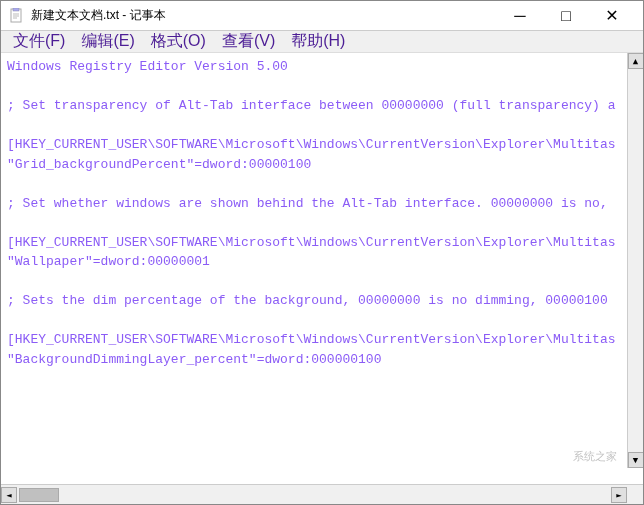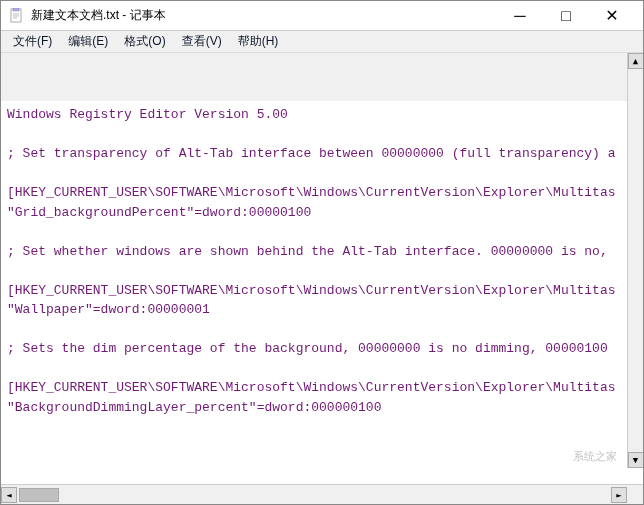--- a/index.html
+++ b/index.html
@@ -88,49 +88,48 @@
       height: 22px;
       background: #f0f0f0;
       display: flex;
       align-items: center;
       padding: 0 4px;
       border-bottom: 1px solid #ddd;
     }
 
     .menu-item {
       padding: 2px 8px;
-      font-size: 12px;
-      color: #0f172a;
+      font-size: 16px;
+      color: #4c1d95;
       cursor: pointer;
       font-family: 'Microsoft YaHei', 'SimSun', sans-serif;
     }
 
     .editor-area {
       flex: 1;
       display: flex;
       flex-direction: column;
       overflow: hidden;
       position: relative;
     }
 
     .text-content {
       flex: 1;
       background: #ffffff;
       padding: 4px 6px;
       font-family: 'Courier New', 'Consolas', monospace;
       font-size: 13px;
       line-height: 1.5;
-      color: #701a75;
+      color: #8b5cf6;
       overflow: hidden;
       white-space: pre;
       border: none;
       outline: none;
       resize: none;
       word-wrap: normal;
-      margin-top: 48px;
     }
 
     .scrollbar-right {
       position: absolute;
       right: 0;
       top: 0;
       width: 16px;
       height: calc(100% - 16px);
       background: #f0f0f0;
       border-left: 1px solid #ccc;

